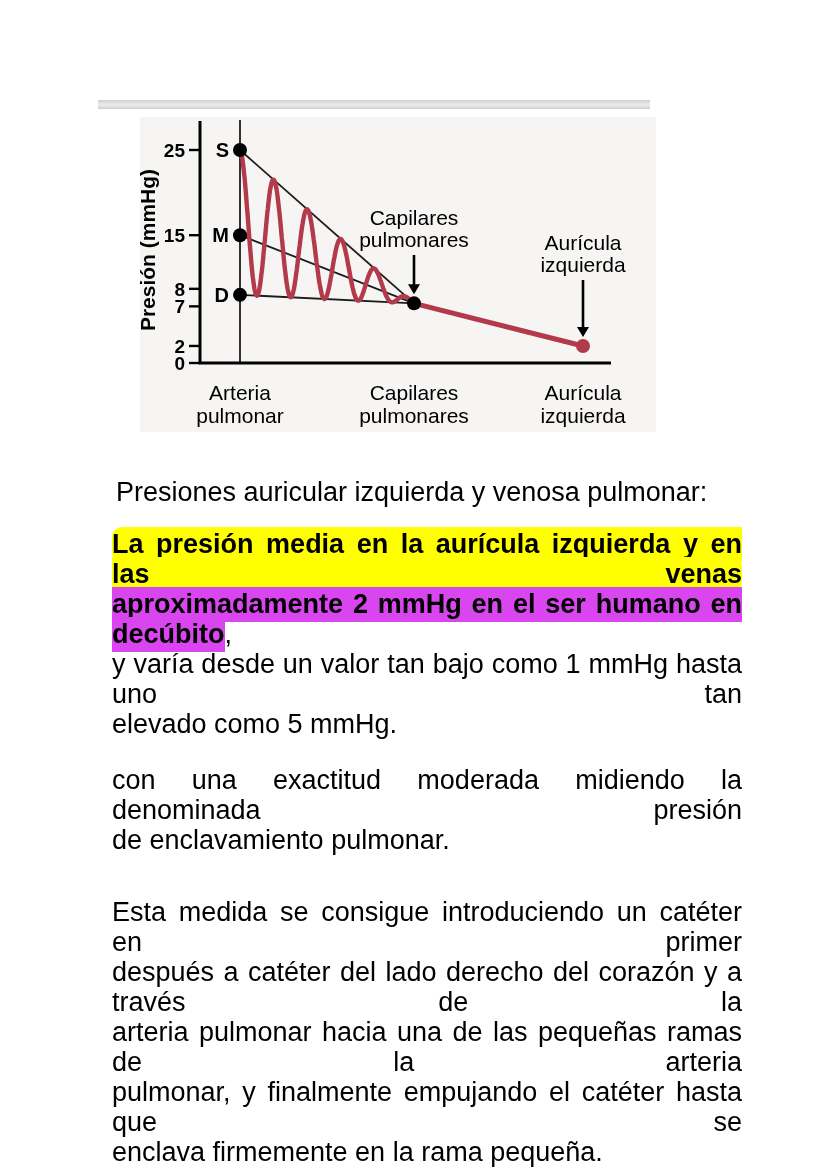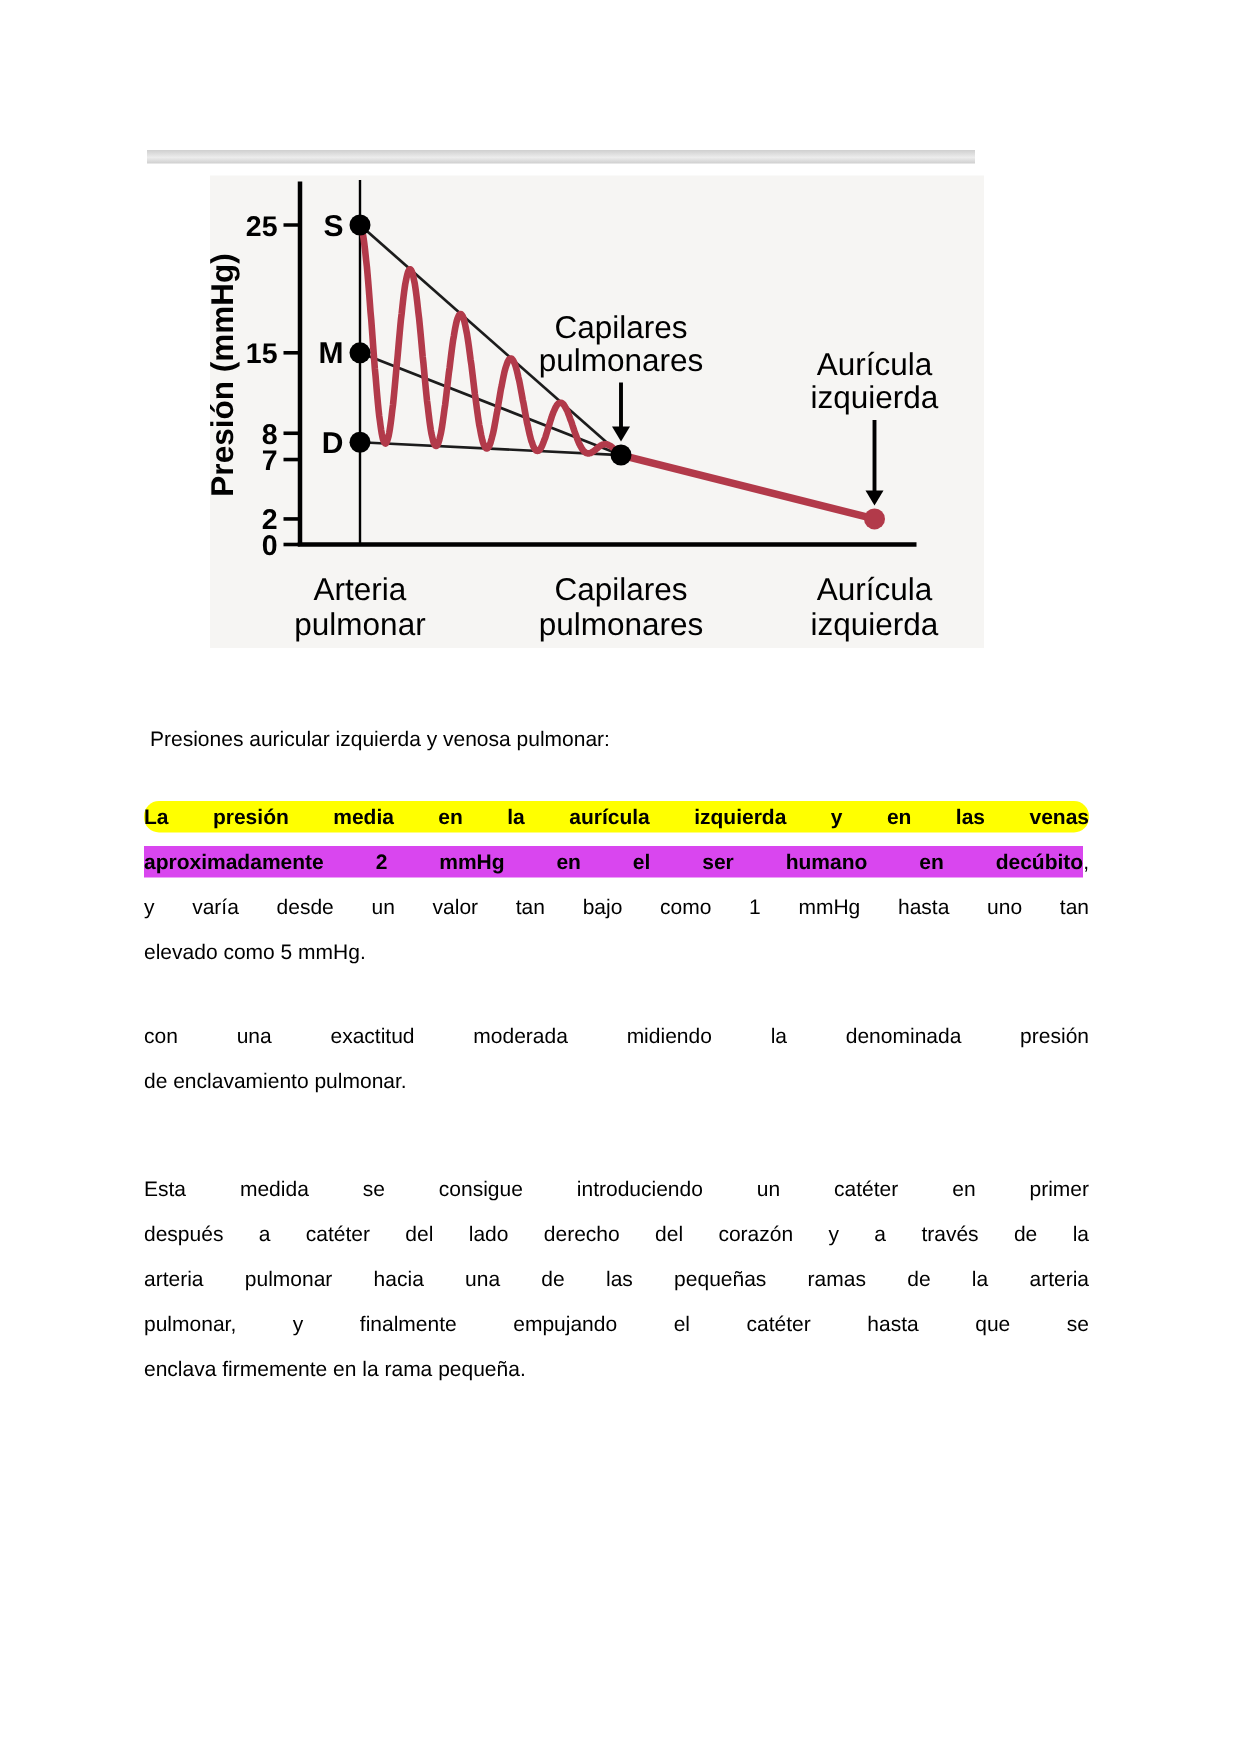--- a/index.html
+++ b/index.html
@@ -15,22 +15,22 @@
     position:absolute;left:140px;top:117px;width:516px;height:315px;
   }
   .figure-panel svg{display:block;width:516px;height:315px}
   svg text{font-family:"Liberation Sans",sans-serif;fill:#000}
   svg .tick{font-size:19px;font-weight:bold}
   svg .ylabel{font-size:21px;font-weight:bold}
   svg .smd{font-size:20px;font-weight:bold}
   svg .cat{font-size:21px}
   svg .ann{font-size:21px}
   .text-column{
-    position:absolute;left:96px;top:477px;width:630px;
-    font-size:14px;line-height:30px;
+    position:absolute;left:112px;top:477px;width:630px;
+    font-size:27px;line-height:30px;
   }
   .heading{padding-left:4px;white-space:nowrap}
   .para{margin-top:0}
   .para .line{min-height:30px}
   .line.just{text-align:justify;text-align-last:justify}
   [data-name="paragraph-highlight"]{margin-top:22px}
   [data-name="paragraph-wedge"]{margin-top:26px}
   [data-name="paragraph-catheter"]{margin-top:42px}
   mark.hl{font-weight:bold;padding:2px 0 3px 0}
 </style>

